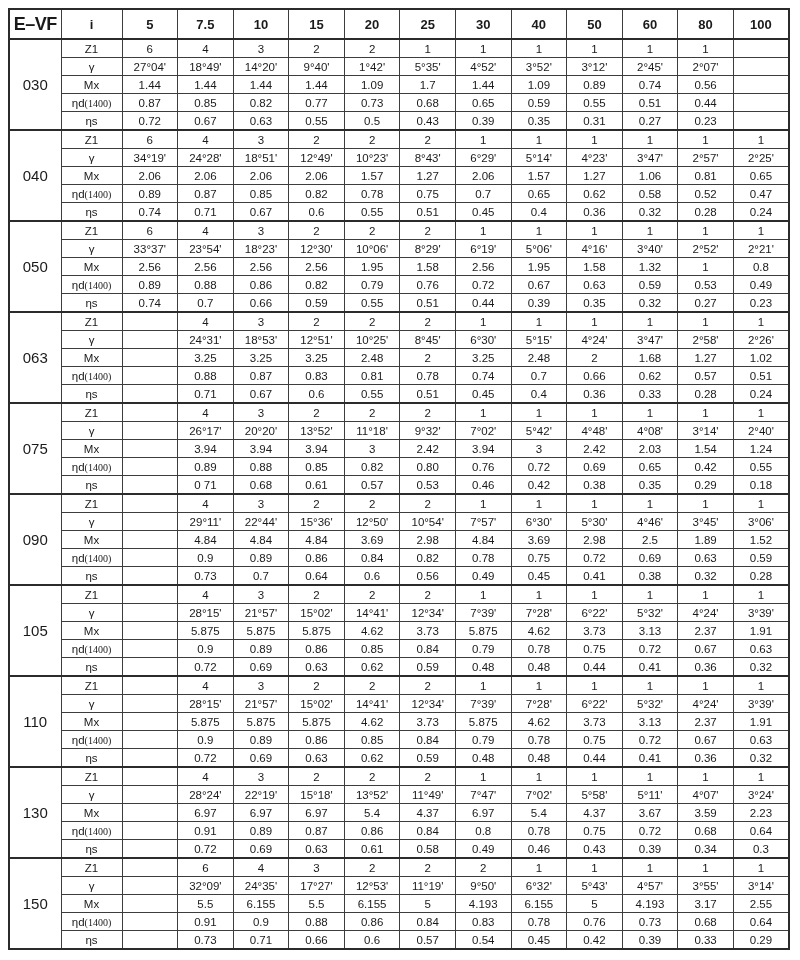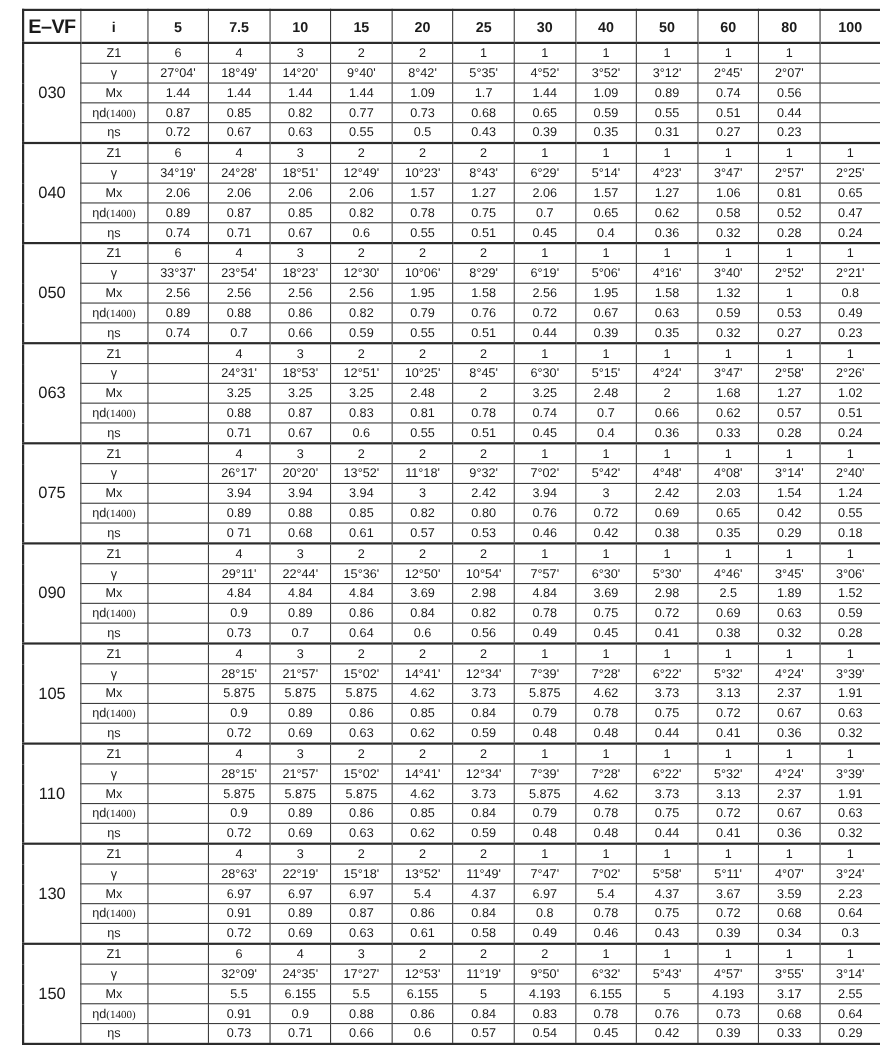--- a/index.html
+++ b/index.html
@@ -8,21 +8,21 @@
     background: #ffffff;
     width: 800px;
     height: 960px;
     font-family: "Liberation Sans", sans-serif;
     color: #1a1a1a;
   }
   .page {
     width: 800px;
     height: 680px;
     box-sizing: border-box;
-    padding: 8px 10px 0 20px;
+    padding: 8px 10px 0 8px;
   }
   table.spec {
     border-collapse: collapse;
     table-layout: fixed;
     width: 782px;
     border: 2px solid #2b2b2b;
   }
   table.spec th, table.spec td {
     border: 1px solid #3d3d3d;
     text-align: center;
@@ -118,21 +118,21 @@
           <td>1</td>
           <td>1</td>
           <td></td>
         </tr>
         <tr>
           <td class="row-label-cell">γ</td>
           <td>27°04'</td>
           <td>18°49'</td>
           <td>14°20'</td>
           <td>9°40'</td>
-          <td>8°42'</td>
+          <td>1°42'</td>
           <td>5°35'</td>
           <td>4°52'</td>
           <td>3°52'</td>
           <td>3°12'</td>
           <td>2°45'</td>
           <td>2°07'</td>
           <td></td>
         </tr>
         <tr>
           <td class="row-label-cell">Mx</td>
@@ -723,21 +723,21 @@
           <td>1</td>
           <td>1</td>
           <td>1</td>
           <td>1</td>
           <td>1</td>
           <td>1</td>
         </tr>
         <tr>
           <td class="row-label-cell">γ</td>
           <td></td>
-          <td>28°63'</td>
+          <td>28°24'</td>
           <td>22°19'</td>
           <td>15°18'</td>
           <td>13°52'</td>
           <td>11°49'</td>
           <td>7°47'</td>
           <td>7°02'</td>
           <td>5°58'</td>
           <td>5°11'</td>
           <td>4°07'</td>
           <td>3°24'</td>

